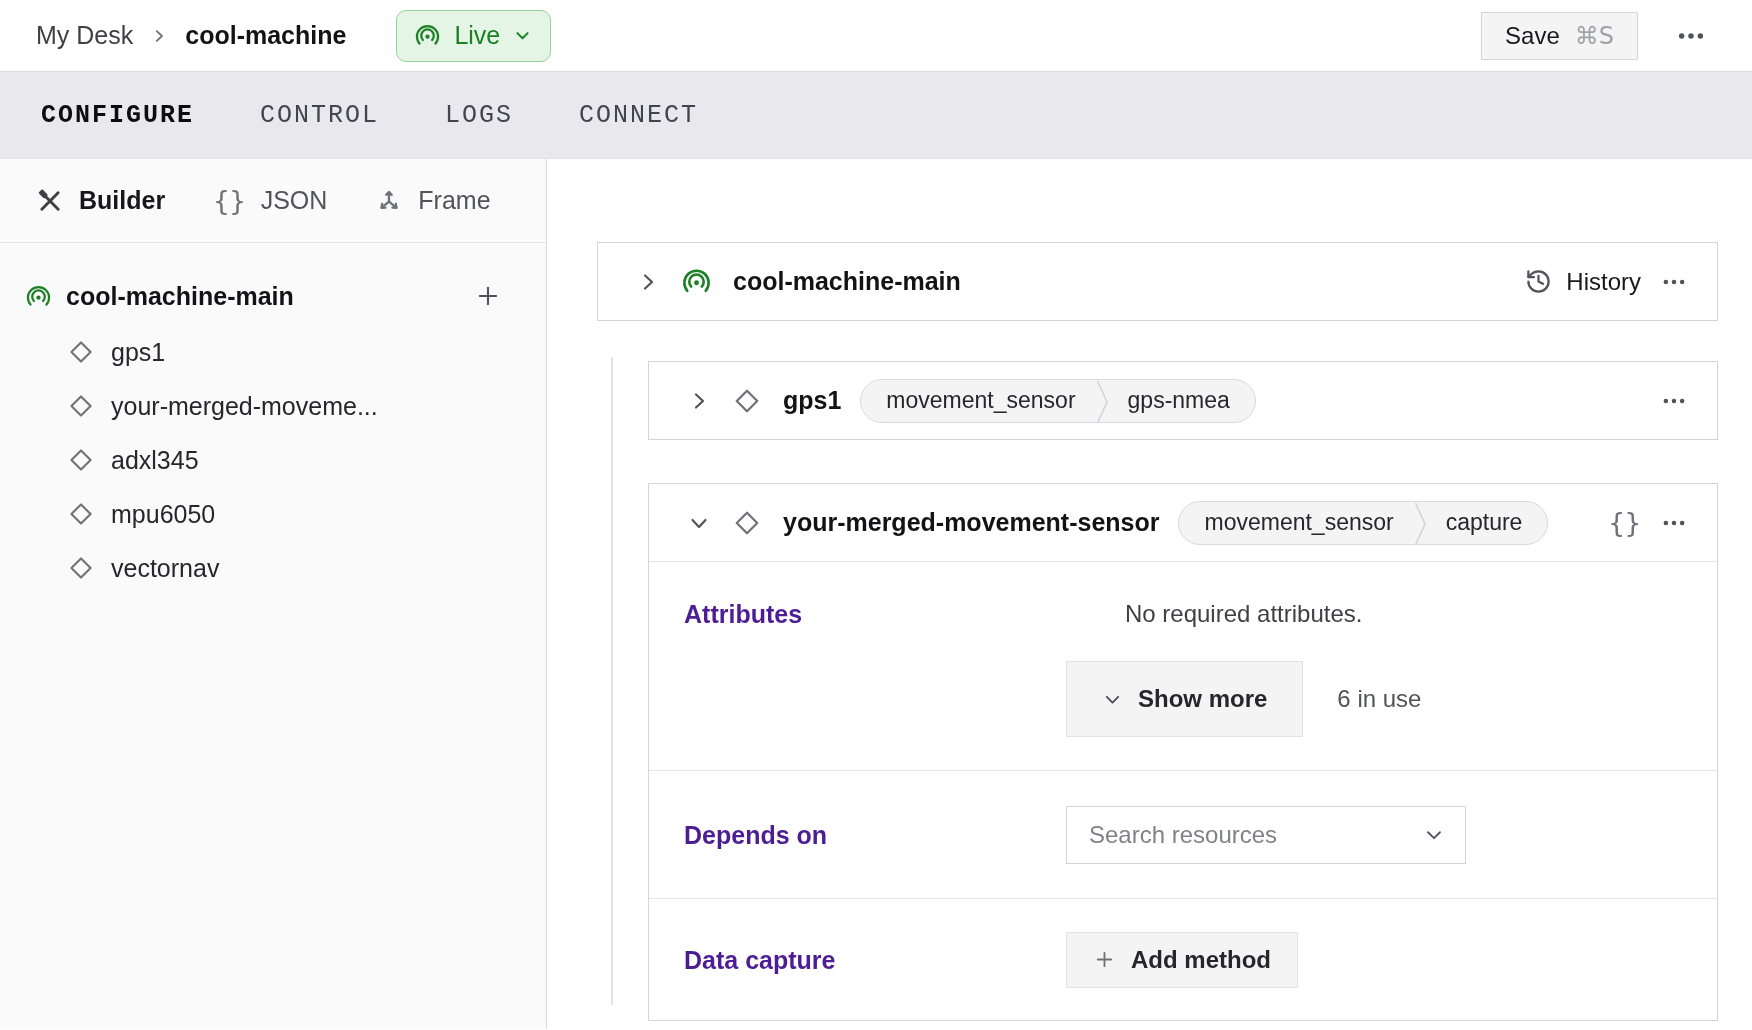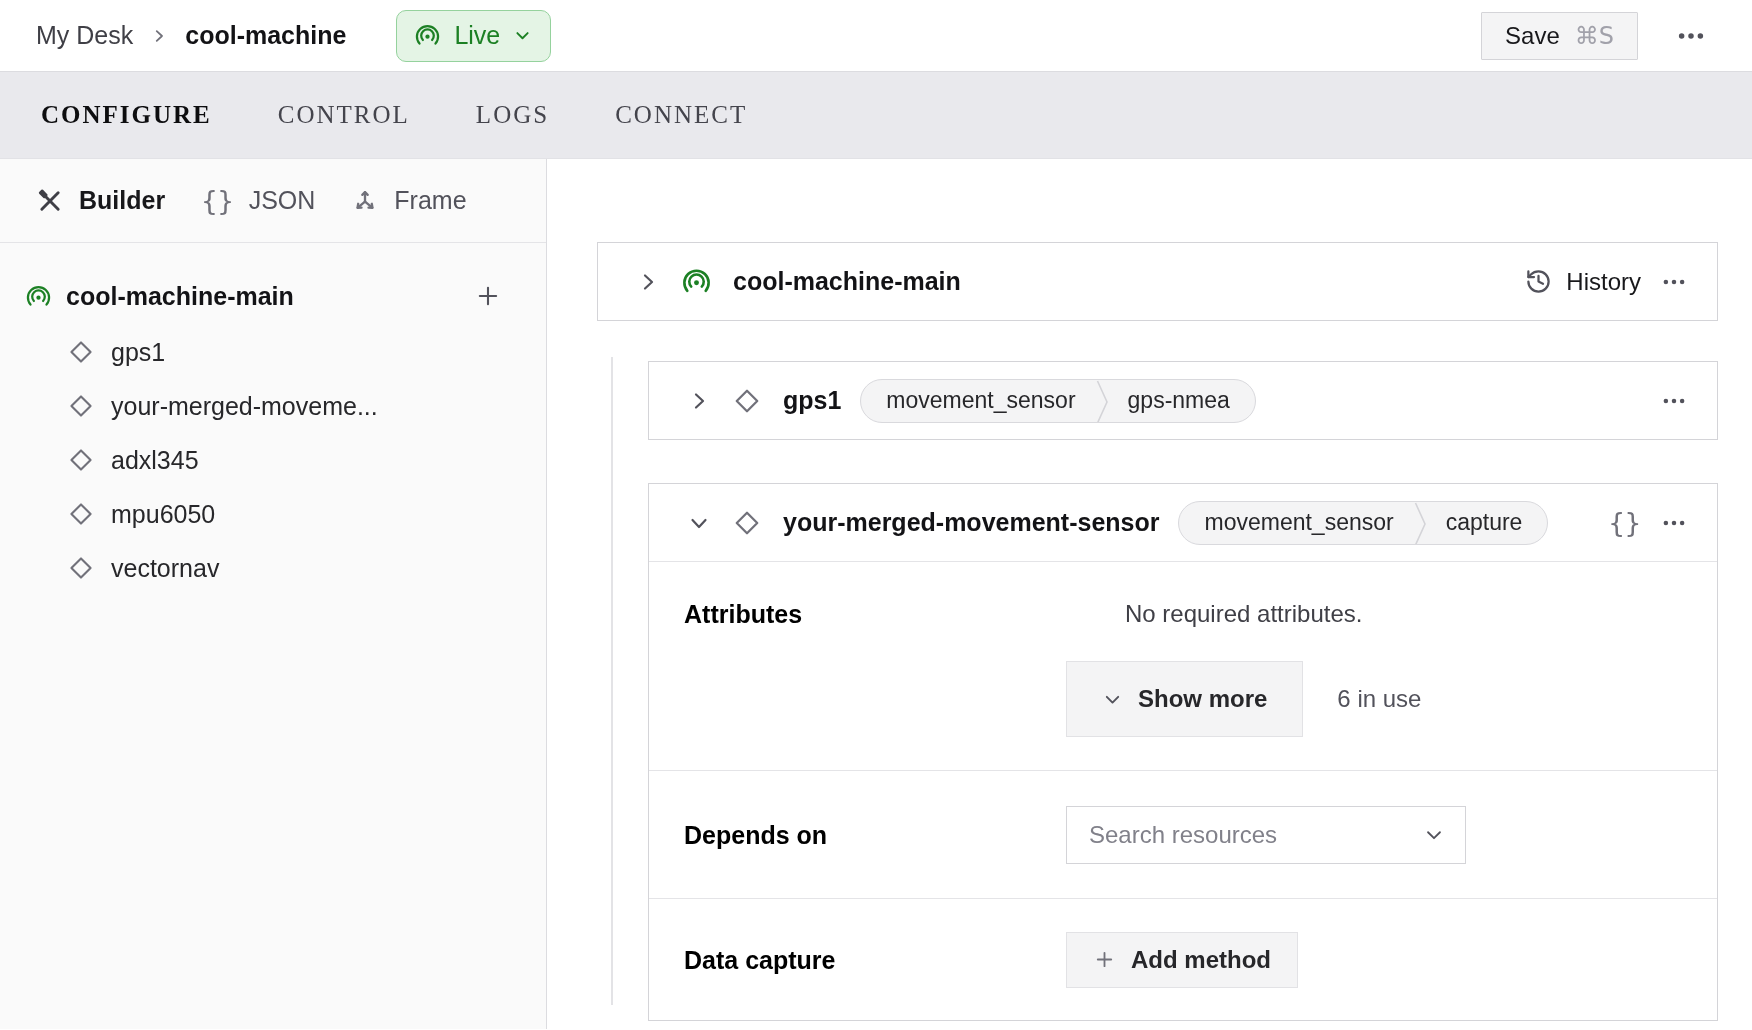--- a/index.html
+++ b/index.html
@@ -50,39 +50,39 @@
   .save-kbd { color: #a1a1aa; font-family: "DejaVu Sans", sans-serif; }
   .topbar-menu { margin: 0 46px 0 38px; color: #52525b; cursor: pointer; }
 
   
   .tabbar {
     height: 87px;
     background: var(--tabbar-bg, #e9e9ed);
     border-bottom: 1px solid #e2e2e6;
     display: flex; align-items: center;
     padding-left: 41px; gap: 66px;
-    font-family: Liberation Serif, serif;
+    font-family: Liberation Mono, monospace;
     font-size: 25px; letter-spacing: 2px;
     color: #44444c;
   }
   .tab { cursor: pointer; }
   .tab.active { font-weight: 700; color: #0d0d0f; }
 
   
   .body { display: flex; height: 870px; }
   .sidebar {
     width: 547px; flex: 0 0 547px;
     background: var(--sidebar-bg, #fafafa);
     border-right: 1px solid #dcdce0;
   }
   .mode-bar {
     height: 84px;
     border-bottom: 1px solid var(--divider, #e4e4e7);
     display: flex; align-items: center;
-    padding-left: 36px; gap: 36px;
+    padding-left: 36px; gap: 48px;
   }
   .mode-item { display: flex; align-items: center; gap: 15px; font-size: 25px; color: #52525b; cursor: pointer; }
   .mode-item.active { color: #18181b; font-weight: 700; }
   .mode-item.active .mi { color: #3f3f46; }
   .mi { color: #71717a; }
   .braces-glyph { font-family: "DejaVu Sans Mono", monospace; font-size: 27px; color: #71717a; font-weight: 400; }
 
   .tree { padding-top: 24px; }
   .tree-root {
     height: 58px; display: flex; align-items: center;
@@ -143,21 +143,21 @@
 
   .right-icons { margin-left: auto; display: flex; align-items: center; gap: 20px; }
   .history-btn { display: flex; align-items: center; gap: 14px; font-size: 24px; color: #18181b; cursor: pointer; }
   .history-btn .hi { color: #52525b; }
   .dots { color: #52525b; cursor: pointer; }
   .braces-btn { cursor: pointer; }
 
   
   .section { display: flex; padding-left: 35px; }
   .section + .section { border-top: 1px solid var(--divider, #e4e4e7); }
-  .sec-label { width: 382px; flex: 0 0 382px; font-size: 25px; font-weight: 700; color: #000000; line-height: 30px; }
+  .sec-label { width: 382px; flex: 0 0 382px; font-size: 25px; font-weight: 700; color: #4c1d95; line-height: 30px; }
   .sec-attrs { padding-top: 37px; padding-bottom: 33px; }
   .attr-empty { font-size: 24px; color: #3f3f46; line-height: 30px; text-align: center; }
   .showmore-row { margin-top: 32px; display: flex; align-items: center; gap: 34px; }
   .btn-light {
     display: flex; align-items: center; gap: 15px;
     background: #f4f4f5;
     border: 1px solid #e2e2e5;
     font-size: 24px; font-weight: 700; color: #27272a;
     font-family: "Liberation Sans", sans-serif;
     cursor: pointer;

